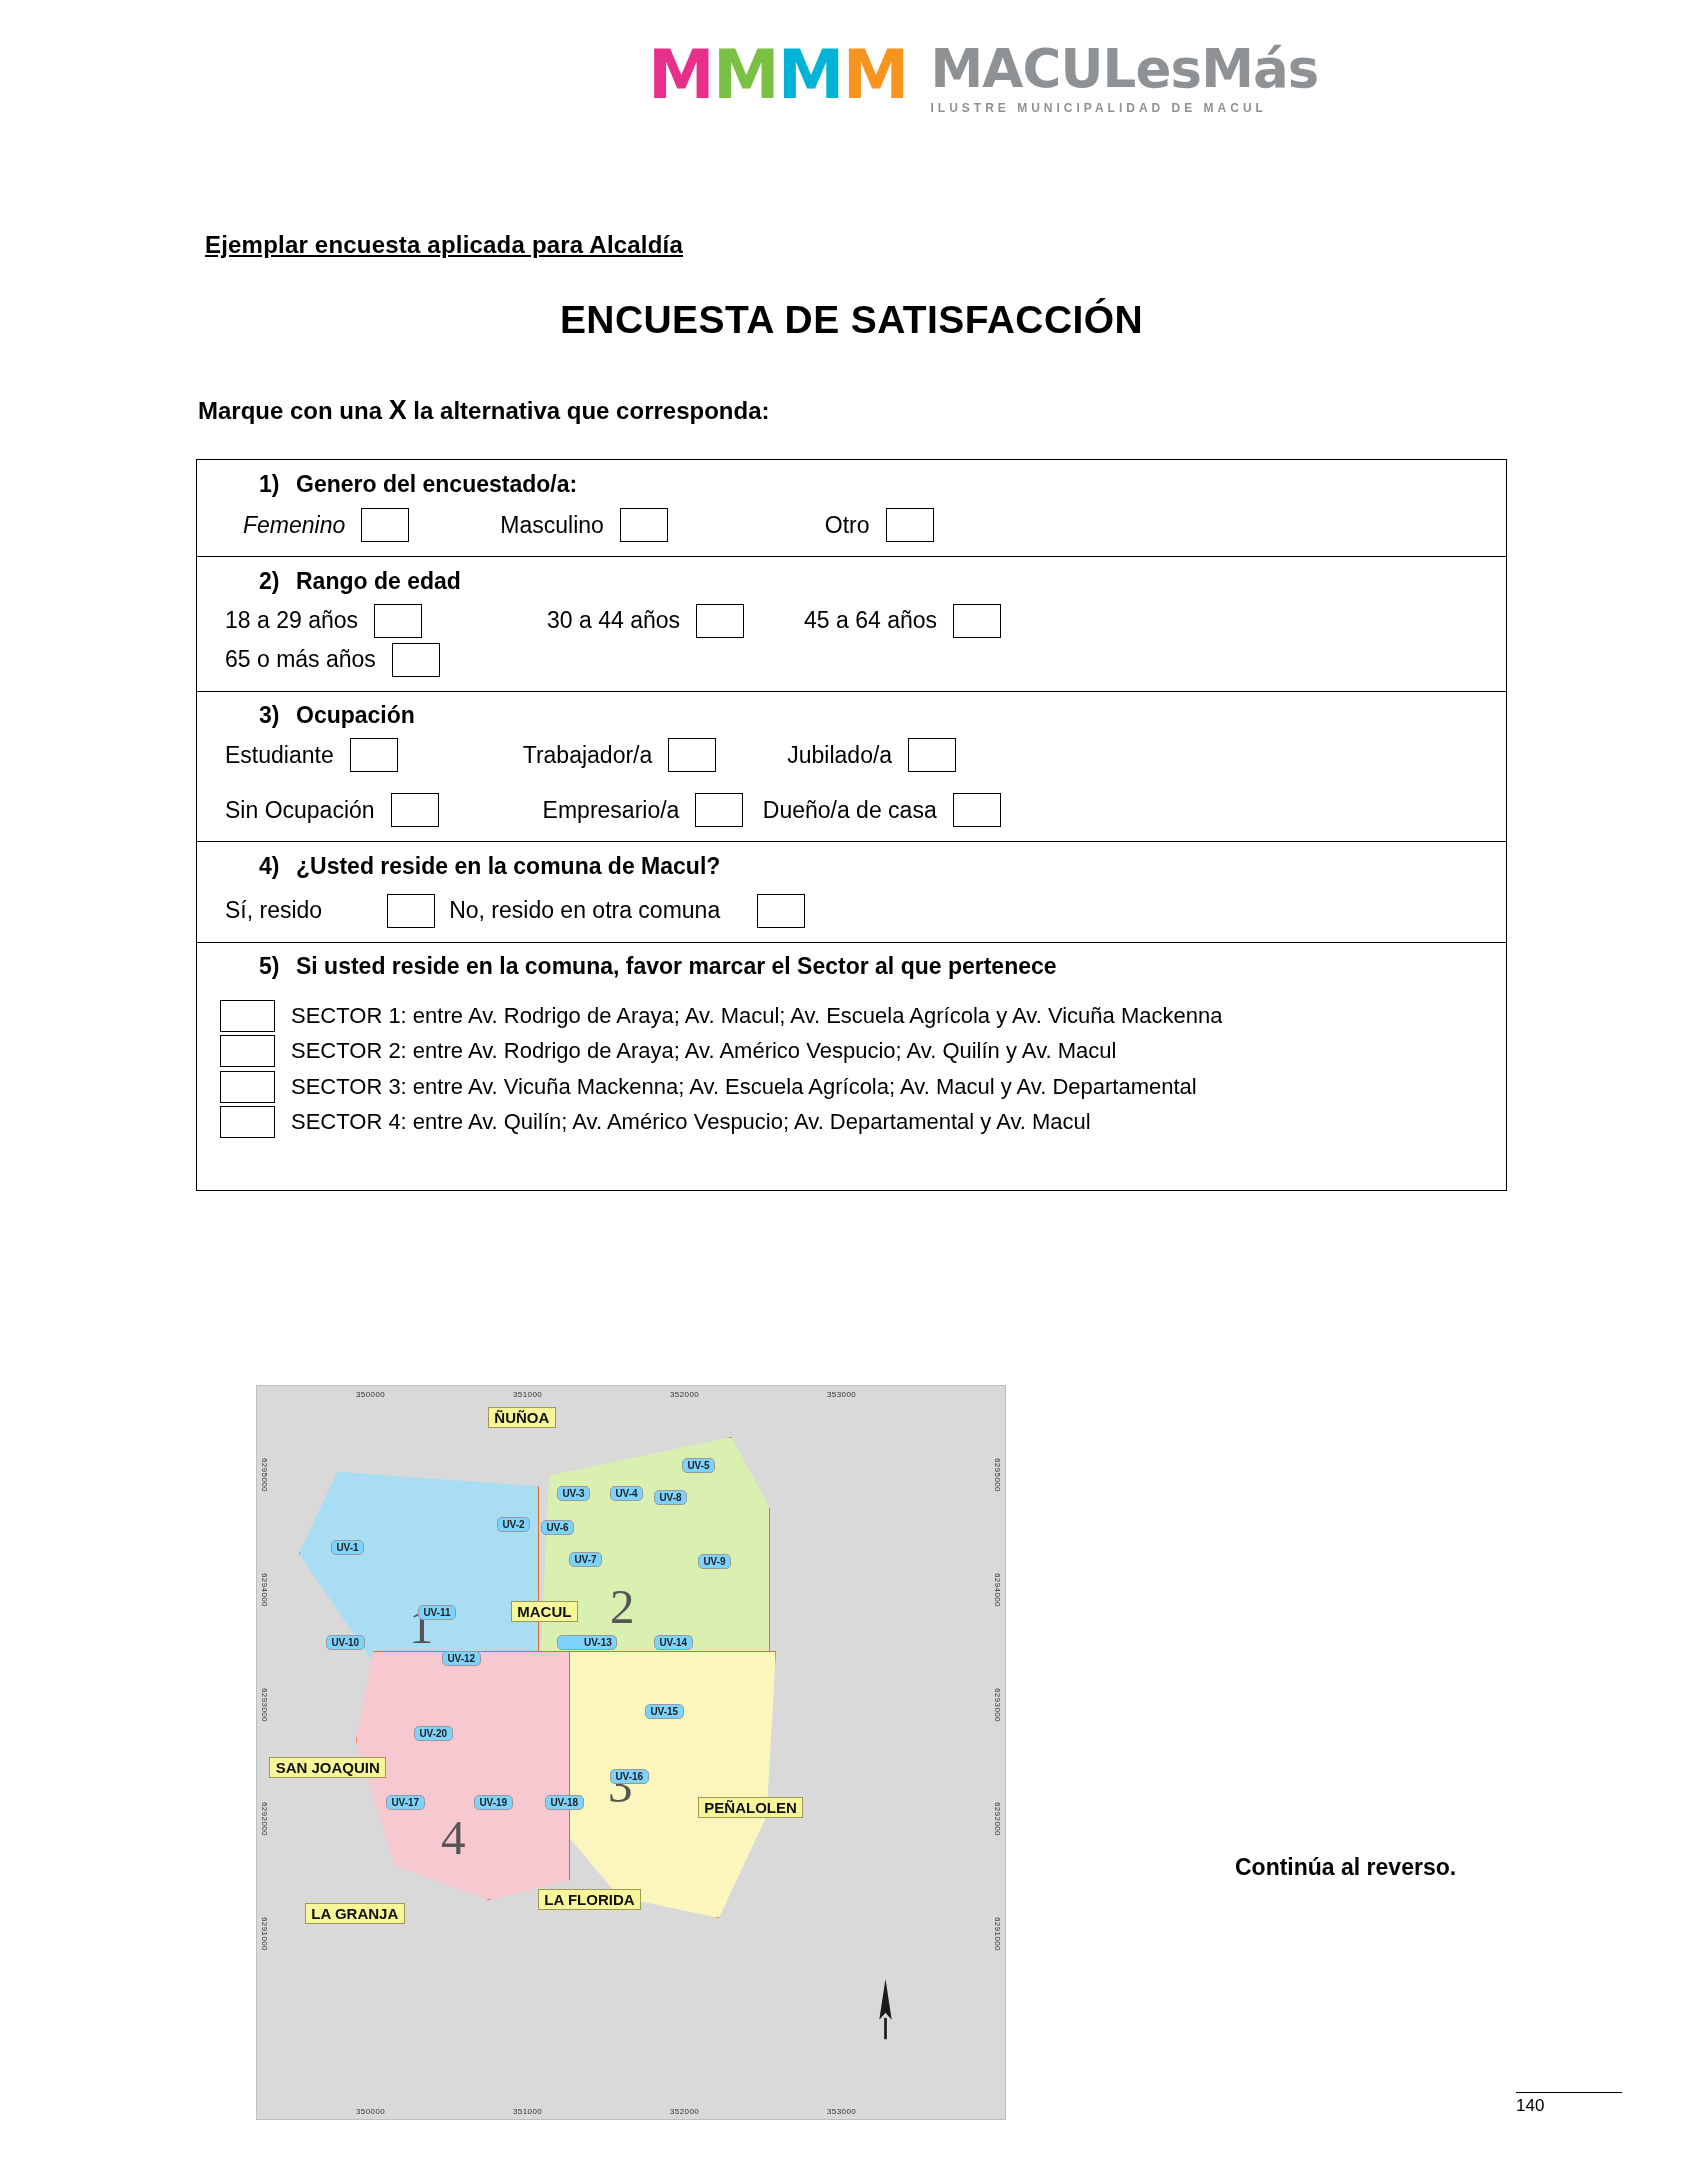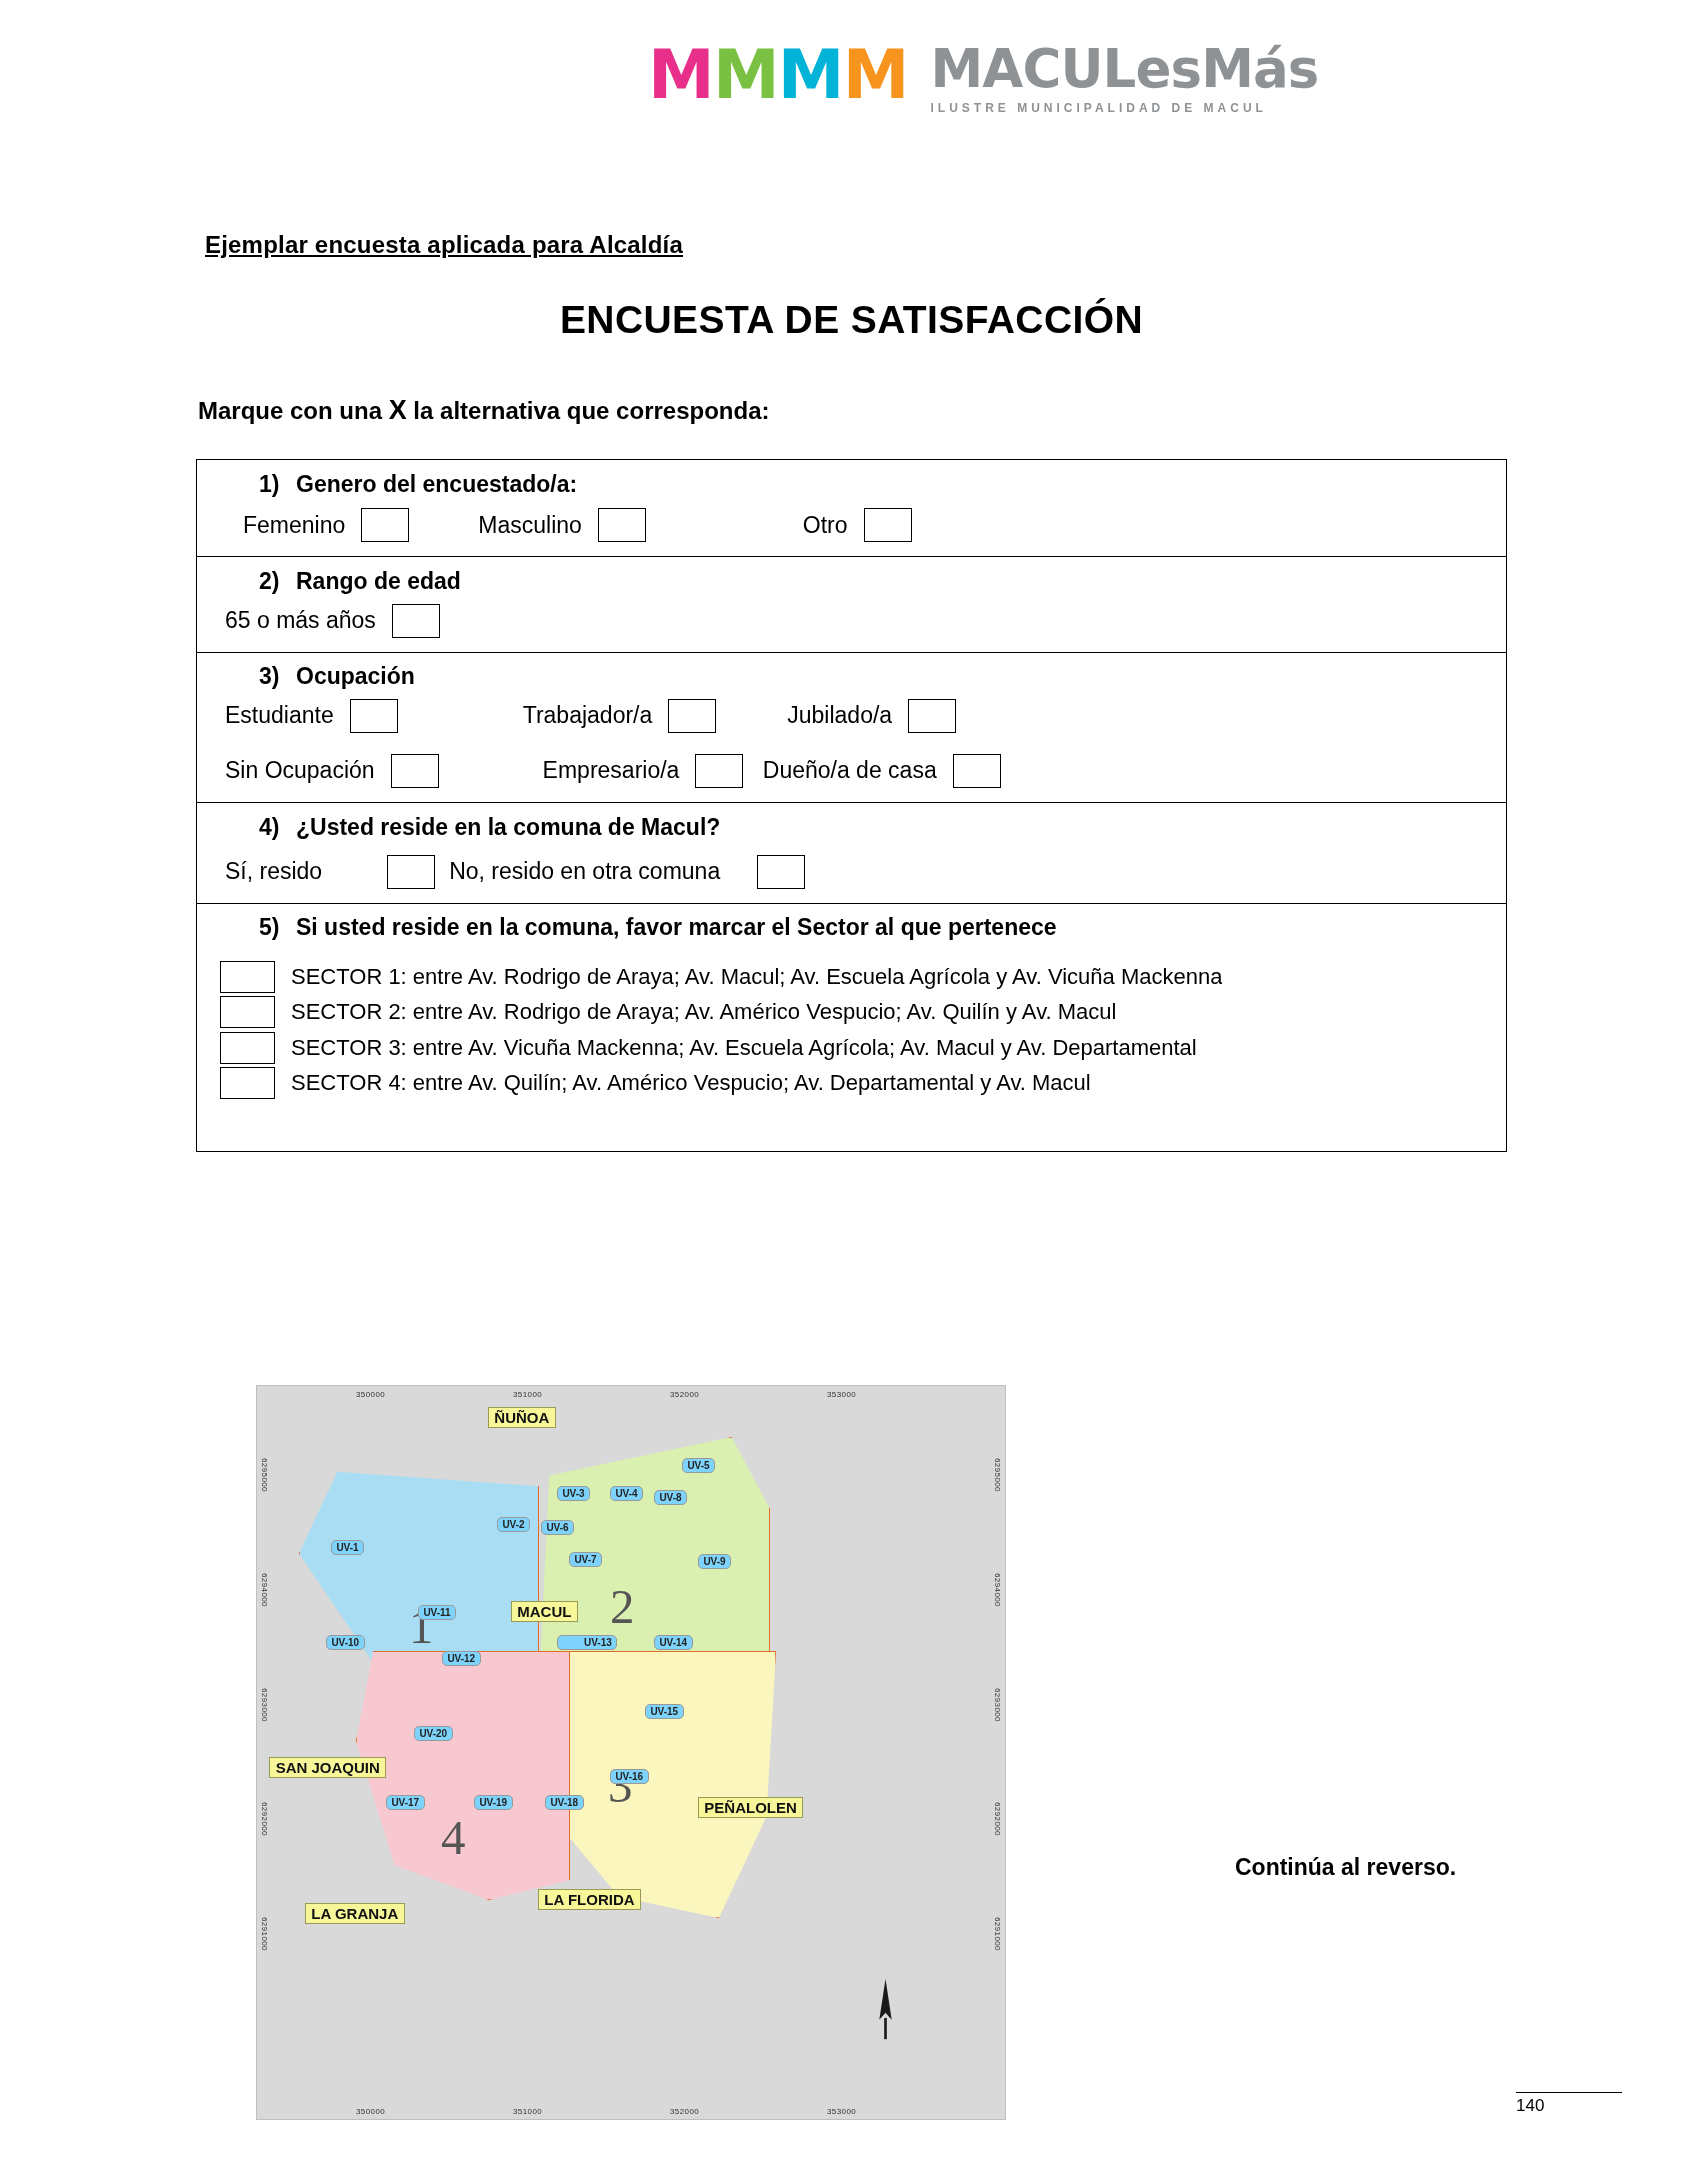--- a/index.html
+++ b/index.html
@@ -139,21 +139,21 @@
     width: 48px;
     height: 34px;
     border: 1.3px solid #000;
     box-sizing: border-box;
     margin-left: 16px;
     background: #fff;
   }
 
   
   .q1-row { padding-left: 46px; }
-  .q1-row .opt:nth-child(1) { margin-right: 69px; }
+  .q1-row .opt:nth-child(1) { margin-right: 91px; font-style: italic; }
   .q1-row .opt:nth-child(2) { margin-right: 157px; }
 
   
   .q2-grid { padding-left: 28px; margin-top: 8.8px; }
   .q2-line { display: flex; align-items: center; font-size: 23px; }
   .q2-line .opt { margin-right: 0; }
   .q2-spacer-a { width: 125px; }
   .q2-spacer-b { width: 60px; }
 
   
@@ -333,20 +333,36 @@
           <span class="cbox"></span>
         </div>
       </div>
     </div>
 
     <div class="q-block">
       <div class="q-head">
         <span class="num">2)</span><span>Rango de edad</span>
       </div>
       <div class="q2-grid">
+        <div class="q2-line">
+          <div class="opt">
+            <span class="opt-label">18 a 29 años</span>
+            <span class="cbox"></span>
+          </div>
+          <div class="q2-spacer-a"></div>
+          <div class="opt">
+            <span class="opt-label">30 a 44 años</span>
+            <span class="cbox"></span>
+          </div>
+          <div class="q2-spacer-b"></div>
+          <div class="opt">
+            <span class="opt-label">45 a 64 años</span>
+            <span class="cbox"></span>
+          </div>
+        </div>
         <div class="q2-line" style="margin-top:5.3px;">
           <div class="opt">
             <span class="opt-label">65 o más años</span>
             <span class="cbox"></span>
           </div>
         </div>
       </div>
     </div>
 
     <div class="q-block">

